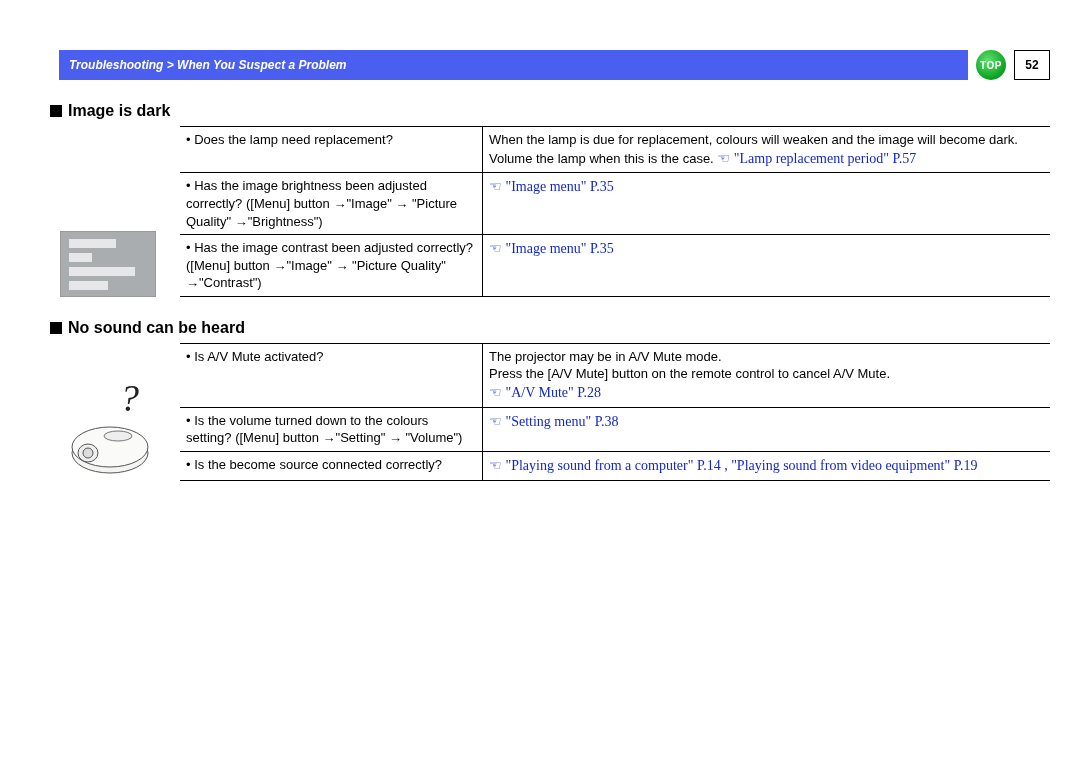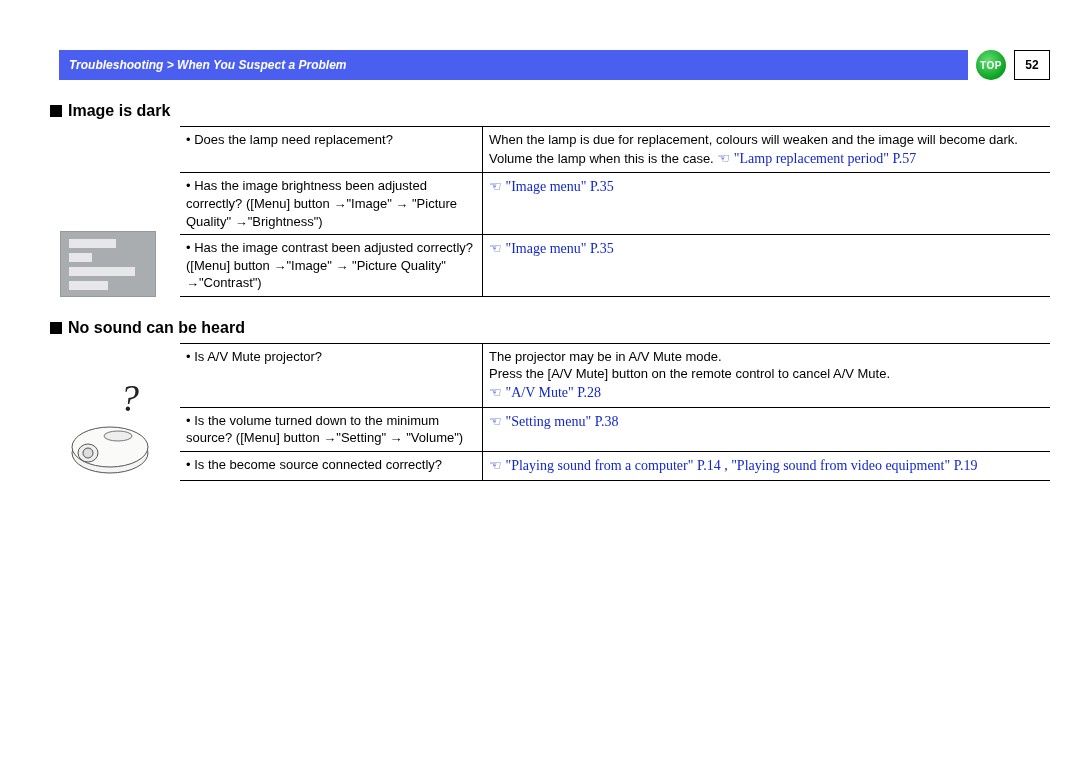--- a/index.html
+++ b/index.html
@@ -194,29 +194,29 @@
           <ellipse cx="28" cy="72" rx="10" ry="9" fill="#eee" stroke="#555"></ellipse>
           <circle cx="28" cy="72" r="5" fill="#ddd" stroke="#555"></circle>
           <ellipse cx="58" cy="55" rx="14" ry="5" fill="#eee" stroke="#777"></ellipse>
           <text x="60" y="30" font-family="Times New Roman, serif" font-size="38" font-style="italic" fill="#222">?</text>
         </svg>
       </div>
     </div>
     <table class="trouble">
       <tbody>
           <tr>
-        <td class="q"><span class="bullet">Is A/V Mute projector?</span></td>
+        <td class="q"><span class="bullet">Is A/V Mute activated?</span></td>
         <td>
           <span>The projector may be in A/V Mute mode.</span><br>
           <span>Press the [A/V Mute] button on the remote control to cancel A/V Mute.</span><br>
           <span class="link"><span class="ptr">☜ </span><span>"A/V Mute" P.28</span></span>
         </td>
       </tr>
       <tr>
-        <td class="q"><span class="bullet">Is the volume turned down to the minimum source? ([Menu] button →"Setting" → "Volume")</span></td>
+        <td class="q"><span class="bullet">Is the volume turned down to the colours setting? ([Menu] button →"Setting" → "Volume")</span></td>
         <td>
           <span class="link"><span class="ptr">☜ </span><span>"Setting menu" P.38</span></span>
         </td>
       </tr>
       <tr>
         <td class="q"><span class="bullet">Is the become source connected correctly?</span></td>
         <td>
           <span class="link"><span class="ptr">☜ </span><span>"Playing sound from a computer" P.14 , "Playing sound from video equipment" P.19</span></span>
         </td>
       </tr>

